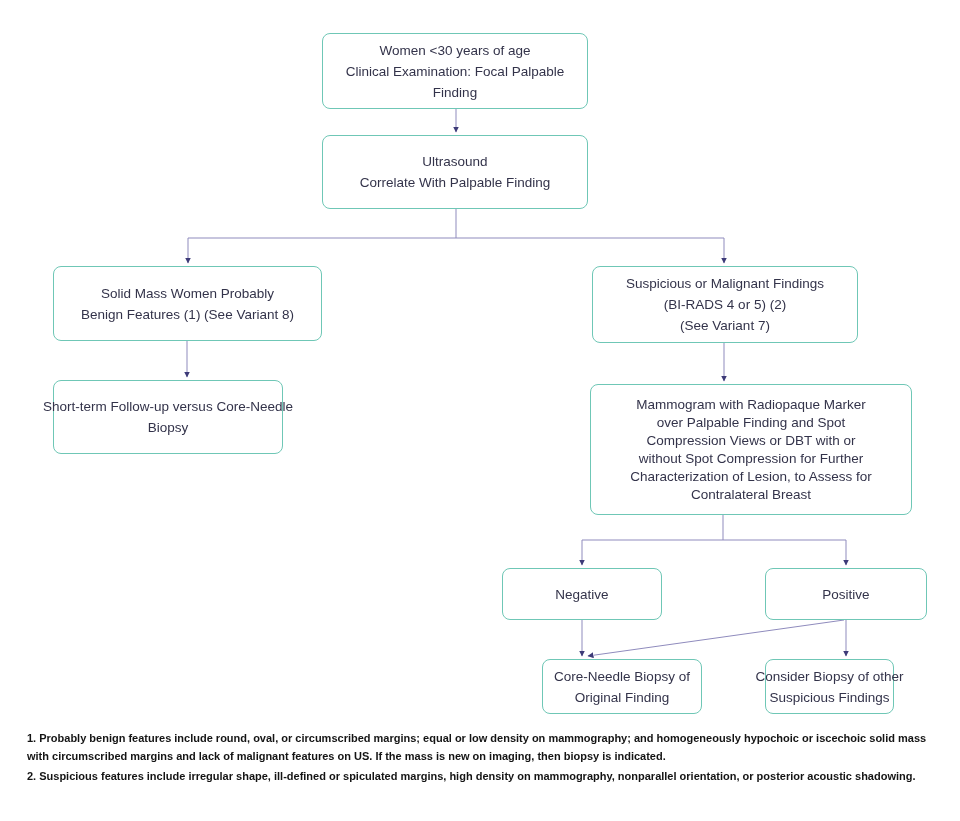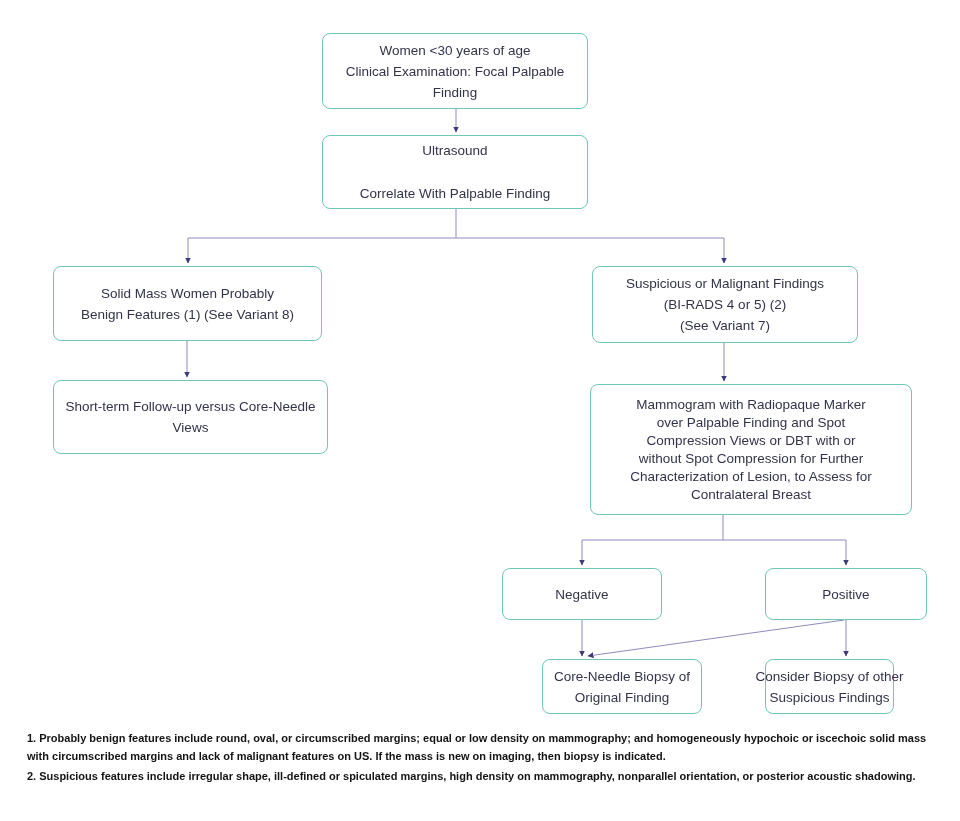--- a/index.html
+++ b/index.html
@@ -92,39 +92,39 @@
     <path class="wire" d="M846,620 L846,656" marker-end="url(#arrowhead)"></path>
     <path class="wire" d="M844,620 L588,656" marker-end="url(#arrowhead)"></path>
   </svg>
 
   <div class="node" style="left:322px; top:33px; width:266px; height:76px;">
     <div class="ln">Women &lt;30 years of age</div>
     <div class="ln">Clinical Examination: Focal Palpable</div>
     <div class="ln">Finding</div>
   </div>
 
-  <div class="node" style="left:322px; top:135px; width:266px; height:74px;justify-content:space-between;">
+  <div class="node" style="left:322px; top:135px; width:266px; height:74px;">
     <div class="ln">Ultrasound</div>
     <div class="ln">Correlate With Palpable Finding</div>
   </div>
 
   <div class="node" style="left:53px; top:266px; width:269px; height:75px;">
     <div class="ln">Solid Mass Women Probably</div>
     <div class="ln">Benign Features (1) (See Variant 8)</div>
   </div>
 
   <div class="node" style="left:592px; top:266px; width:266px; height:77px;">
     <div class="ln">Suspicious or Malignant Findings</div>
     <div class="ln">(BI-RADS 4 or 5) (2)</div>
     <div class="ln">(See Variant 7)</div>
   </div>
 
-  <div class="node" style="left:53px; top:380px; width:275px; height:74px;">
+  <div class="node" style="left:53px; top:380px; width:230px; height:74px;">
     <div class="ln">Short-term Follow-up versus Core-Needle</div>
-    <div class="ln">Views</div>
+    <div class="ln">Biopsy</div>
   </div>
 
   <div class="node tight" style="left:590px; top:384px; width:322px; height:131px;">
     <div class="ln">Mammogram with Radiopaque Marker</div>
     <div class="ln">over Palpable Finding and Spot</div>
     <div class="ln">Compression Views or DBT with or</div>
     <div class="ln">without Spot Compression for Further</div>
     <div class="ln">Characterization of Lesion, to Assess for</div>
     <div class="ln">Contralateral Breast</div>
   </div>

